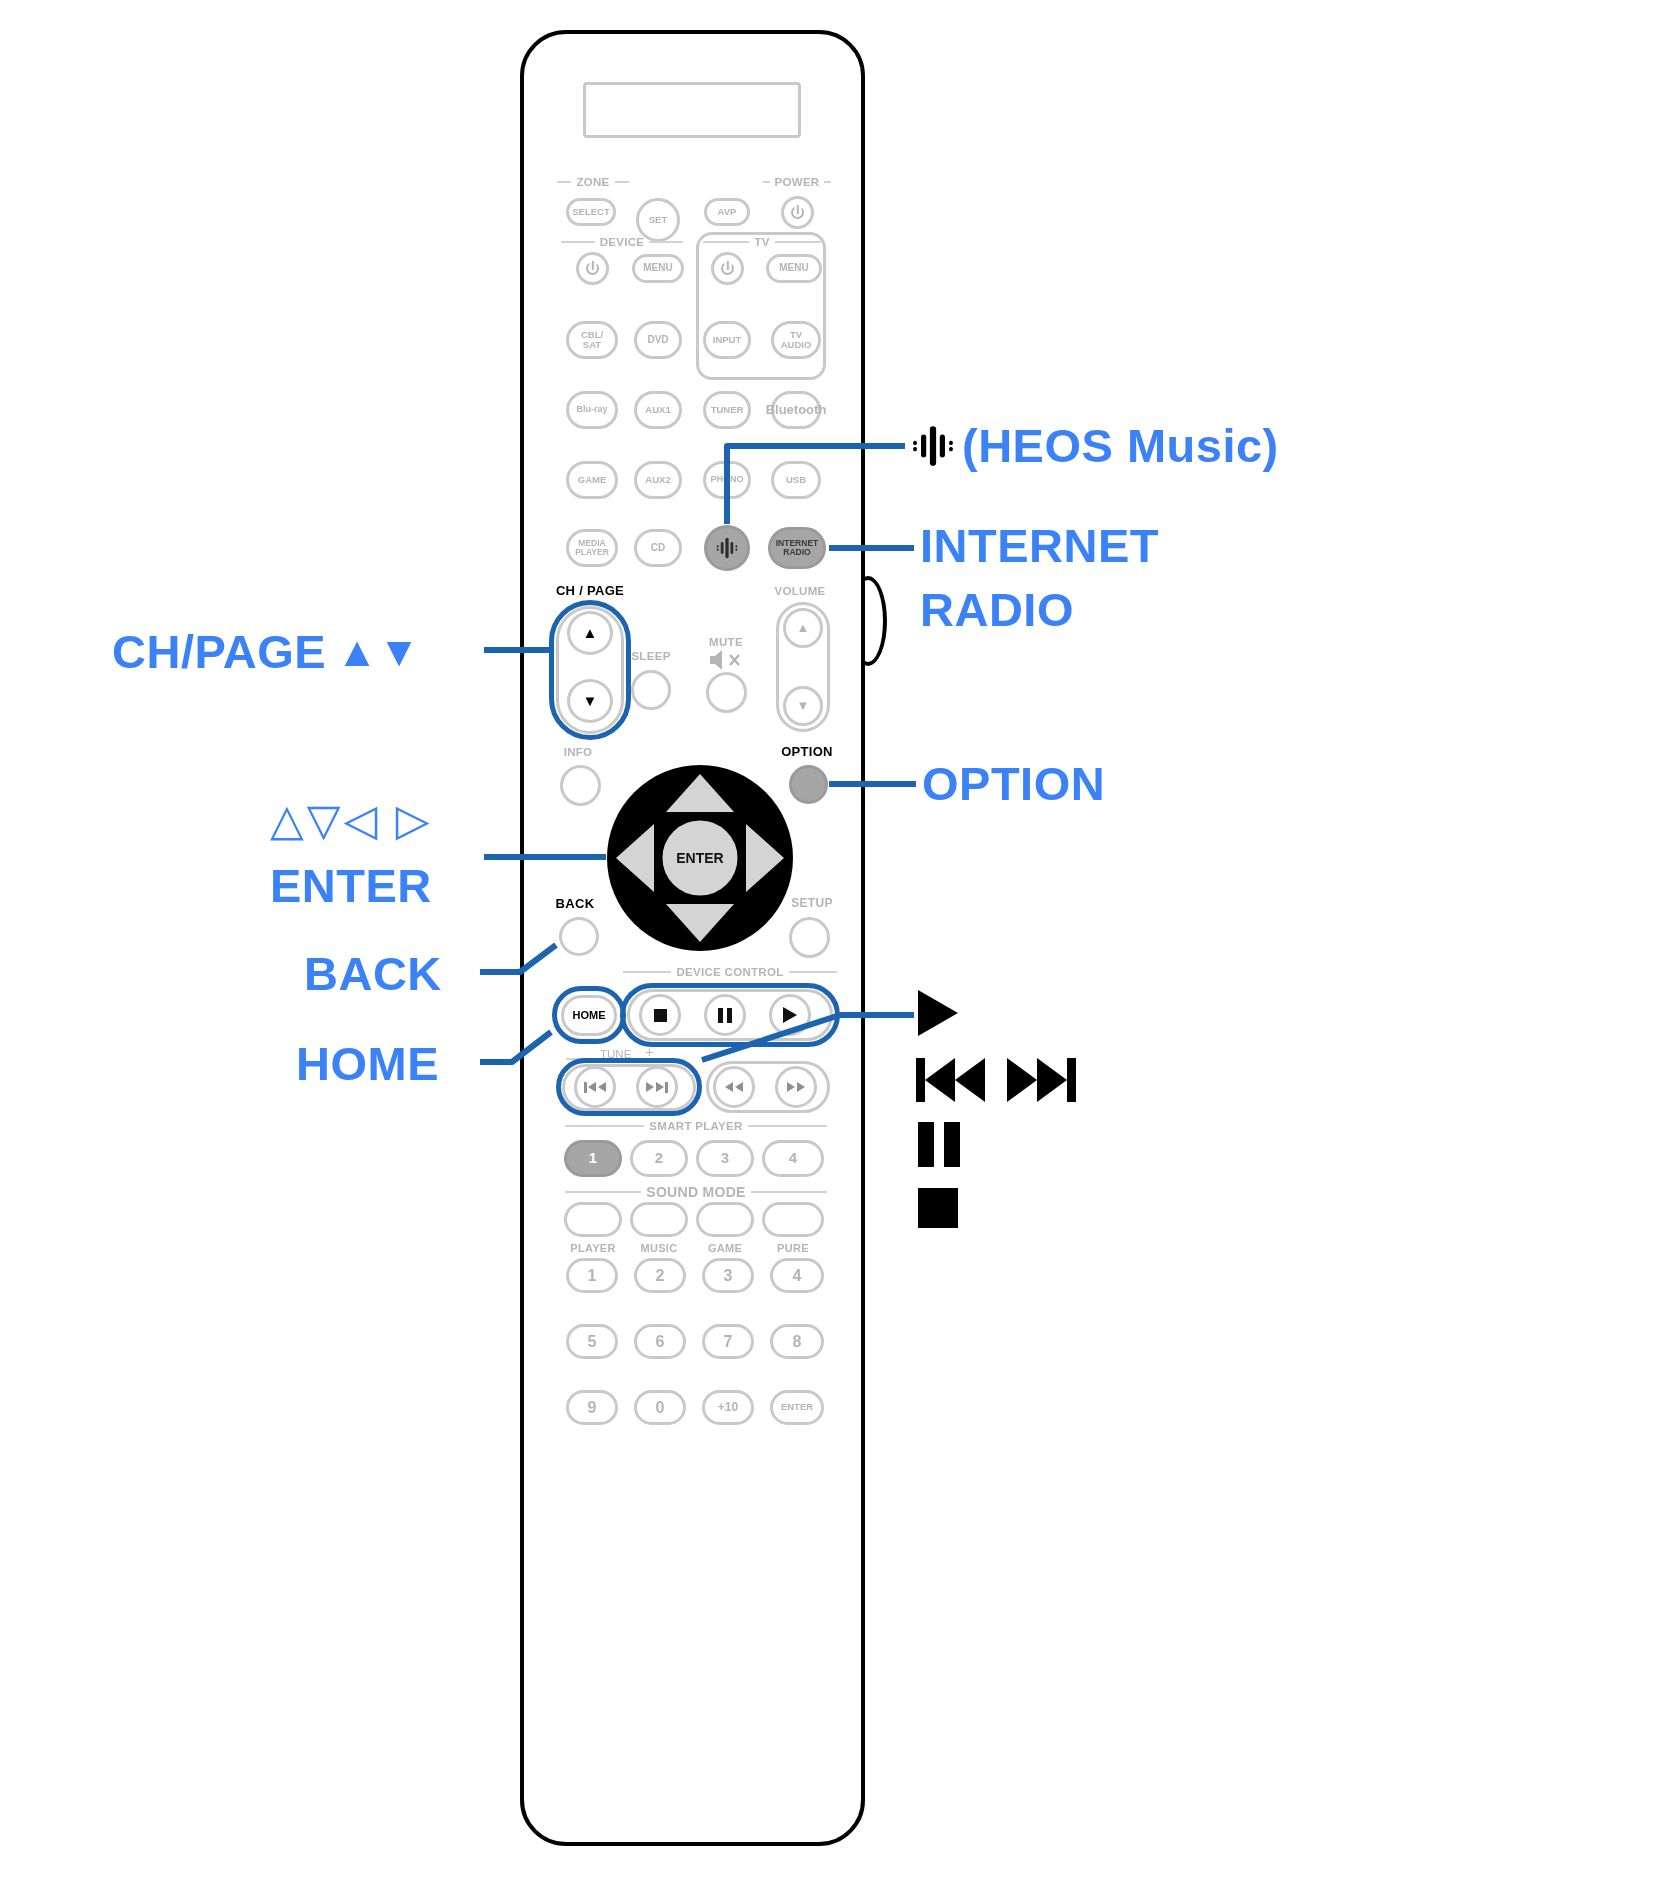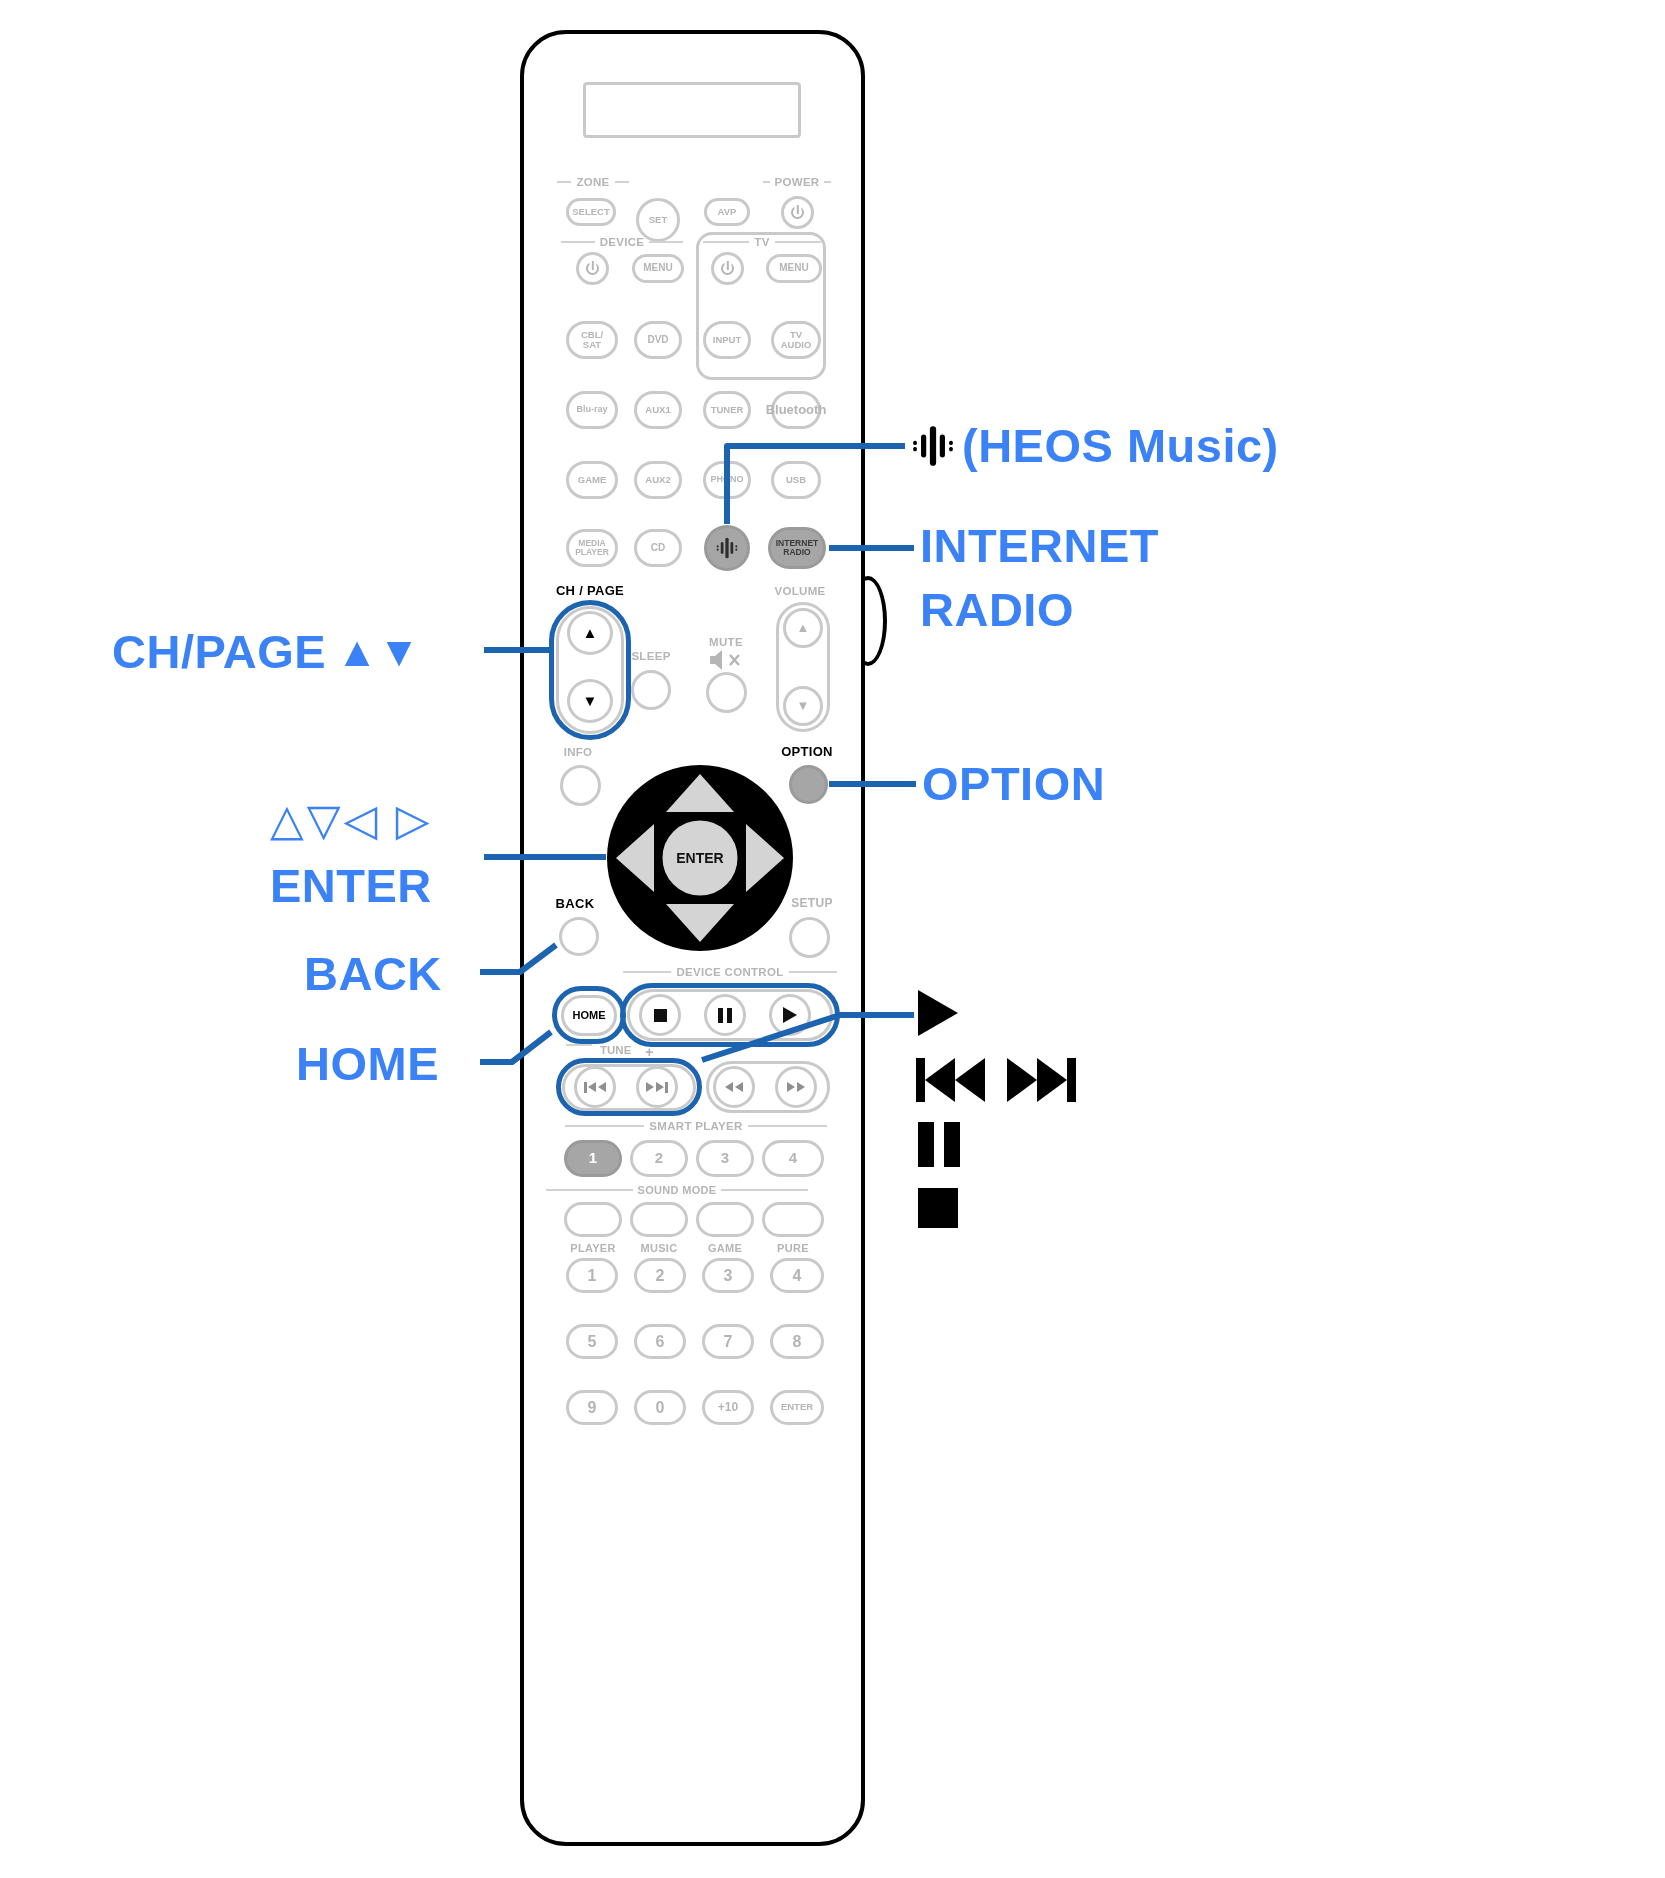--- a/index.html
+++ b/index.html
@@ -172,21 +172,21 @@
       </div>
     <div class="grayframe" style="left:627px;top:989px;width:206px;height:52px;border-radius:26px"></div>
     <div class="btn circ" style="left:639px;top:994px;width:42px;height:42px">
       <span class="stop-sq"></span></div>
     <div class="btn circ" style="left:704px;top:994px;width:42px;height:42px">
       <span class="pause-bars"><span></span><span></span></span></div>
     <div class="btn circ" style="left:769px;top:994px;width:42px;height:42px">
       <span class="play-tri"></span></div>
     <div class="btn" style="left:561px;top:995px;width:56px;height:41px;font-size:11px;color:#000;border-radius:21px">HOME</div>
 
-    <div class="abs" style="left:566px;top:1044px;width:132px;display:flex;align-items:flex-start;color:var(--muted);font-weight:700;font-size:11.5px">
+    <div class="abs" style="left:566px;top:1044px;width:132px;display:flex;align-items:flex-end;color:var(--muted);font-weight:400;font-size:11.5px">
       <span style="width:26px;height:2px;background:#d2d2d2;margin-right:8px"></span>
       <span>TUNE</span>
       <span style="margin-left:14px;font-size:14px">+</span>
     </div>
     <div class="grayframe" style="left:562px;top:1064px;width:134px;height:47px;border-radius:24px"></div>
     <div class="btn circ" style="left:574px;top:1066px;width:42px;height:42px">
       <span class="ic-row"><span class="vb"></span><span class="tl"></span><span class="tl"></span></span></div>
     <div class="btn circ" style="left:636px;top:1066px;width:42px;height:42px">
       <span class="ic-row"><span class="tr"></span><span class="tr"></span><span class="vb"></span></span></div>
     <div class="grayframe" style="left:706px;top:1061px;width:124px;height:52px;border-radius:26px"></div>
@@ -196,21 +196,21 @@
       <span class="ic-row"><span class="tr"></span><span class="tr"></span></span></div>
 
     <div class="bracket" style="left:560px;top:1120px;width:272px;font-size:11.5px">
       <span>SMART PLAYER</span>
       </div>
     <div class="btn dark" style="left:564px;top:1140px;width:58px;height:37px;font-size:15px;color:#fff">1</div>
     <div class="btn" style="left:630px;top:1140px;width:58px;height:37px;font-size:15px">2</div>
     <div class="btn" style="left:696px;top:1140px;width:58px;height:37px;font-size:15px">3</div>
     <div class="btn" style="left:762px;top:1140px;width:62px;height:37px;font-size:15px">4</div>
 
-    <div class="bracket" style="left:541px;top:1184px;width:272px;font-size:11px">
+    <div class="bracket" style="left:560px;top:1184px;width:272px;font-size:14px">
       <span>SOUND MODE</span>
       </div>
     <div class="btn" style="left:564px;top:1202px;width:58px;height:35px"></div>
     <div class="btn" style="left:630px;top:1202px;width:58px;height:35px"></div>
     <div class="btn" style="left:696px;top:1202px;width:58px;height:35px"></div>
     <div class="btn" style="left:762px;top:1202px;width:62px;height:35px"></div>
     <div class="lbl" style="left:564px;top:1242px;width:58px;font-size:11px">PLAYER</div>
     <div class="lbl" style="left:630px;top:1242px;width:58px;font-size:11px">MUSIC</div>
     <div class="lbl" style="left:696px;top:1242px;width:58px;font-size:11px">GAME</div>
     <div class="lbl" style="left:762px;top:1242px;width:62px;font-size:11px">PURE</div>

